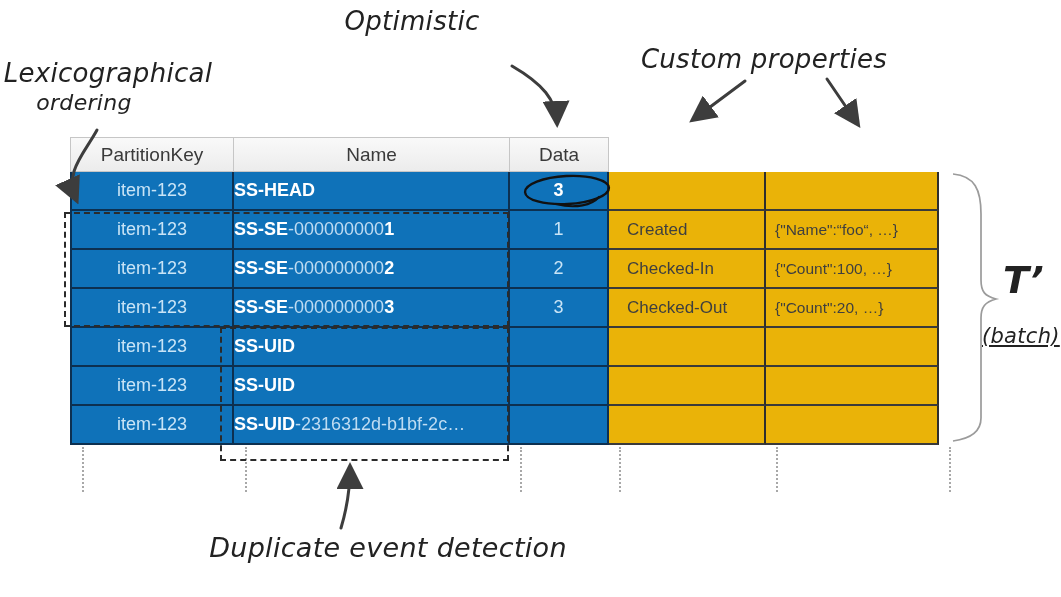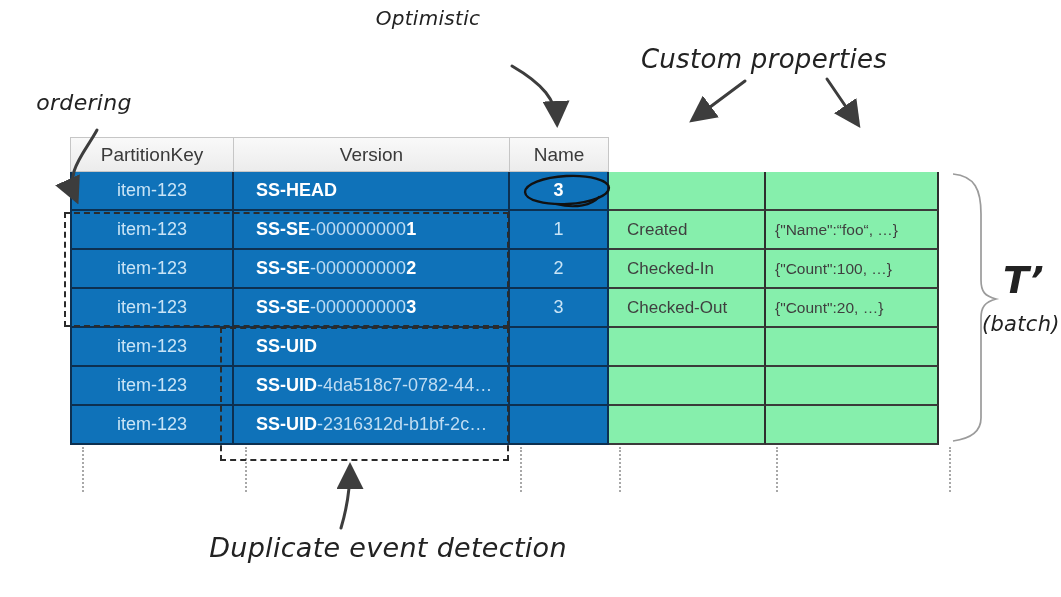--- a/index.html
+++ b/index.html
@@ -17,24 +17,24 @@
   .hdr .hcell{background:linear-gradient(#f9f9f9,#ececec);border:1px solid #c6c6c6;
         border-left:none;display:flex;align-items:center;justify-content:center;
         font-size:19px;color:#3a3a3a;}
   .hdr .hcell:first-child{border-left:1px solid #c6c6c6;}
   .body-row{display:grid;grid-template-columns:164px 276px 99px 157px 173px;height:39px;}
   .cell{box-sizing:border-box;display:flex;align-items:center;border-right:2px solid #24343f;
         border-bottom:2px solid #24343f;font-size:18px;}
   .cell.blue{background:#0f72b9;color:#c9e4f6;border-right-color:#0d3050;border-bottom-color:#0d3050;}
   .cell.first{border-left:2px solid #0d3050;}
   .cell.pk,.cell.ver{justify-content:center;}
-  .cell.rk{padding-left:22px;}
+  .cell.rk{}
   .cell.rk .b{color:#fff;font-weight:bold;}
   .cell.rk .m{color:#bfdcf2;text-align:center;}
-  .cell.white{background:#86efac;color:#3f3f3f;border-right:2px solid #2e2e2e;border-bottom:2px solid #3a3a3a;}
+  .cell.white{background:#eab308;color:#3f3f3f;border-right:2px solid #2e2e2e;border-bottom:2px solid #3a3a3a;}
   .cell.type{padding-left:18px;font-size:17px;}
   .cell.data{padding-left:9px;font-size:15.5px;}
   .cell.ver.circled{color:#fff;font-weight:bold;}
 
   
   .dashed-box{position:absolute;border:2px dashed #2b2b2b;z-index:4;background:transparent;}
   #box-lexi{left:64px;top:212px;width:441px;height:111px;}
   #box-dup{left:220px;top:327px;width:285px;height:130px;}
 
   
@@ -42,36 +42,37 @@
            border-left:2px dotted #a8a8a8;z-index:1;}
 
   
   #overlay{position:absolute;left:0;top:0;width:1061px;height:597px;z-index:5;pointer-events:none;}
 </style>
 </head>
 <body>
 
 <div id="stage">
 
+  <div class="hand center" style="left:108px;top:58px;font-size:26px;">Lexicographical</div>
   <div class="hand center" style="left:84px;top:90px;font-size:22px;">ordering</div>
 
-  <div class="hand center" style="left:428px;top:6px;font-size:20px;">Optimistic</div>
+  <div class="hand center" style="left:412px;top:6px;font-size:26px;">Optimistic</div>
 
   <div class="hand center" style="left:764px;top:44px;font-size:26px;text-align:right;">Custom properties</div>
 
   <div class="hand center" style="left:388px;top:532px;font-size:27px;">Duplicate event detection</div>
 
   <div class="hand" style="left:1003px;top:258px;font-size:38px;font-weight:bold;">T’</div>
-  <div class="hand" style="left:982px;top:312px;font-size:21px;">(batch)</div>
+  <div class="hand" style="left:982px;top:324px;font-size:21px;text-decoration:underline;">(batch)</div>
 
   <div id="table">
     <div class="hdr">
       <div class="hcell">PartitionKey</div>
-      <div class="hcell">Version</div>
       <div class="hcell">Name</div>
+      <div class="hcell">Data</div>
     </div>
     <div id="tbody">
         <div class="body-row">
           <div class="cell blue pk first">item-123</div>
           <div class="cell blue rk">
             <span class="b">SS-HEAD</span>
             <span class="m"></span>
             <span class="b"></span>
           </div>
           <div class="cell blue ver circled">3</div>
@@ -118,21 +119,20 @@
             <span class="b"></span>
           </div>
           <div class="cell blue ver"></div>
           <div class="cell white type"></div>
           <div class="cell white data"></div>
         </div>
         <div class="body-row">
           <div class="cell blue pk first">item-123</div>
           <div class="cell blue rk">
             <span class="b">SS-UID</span>
-            <span class="m">-4da518c7-0782-44…</span>
             <span class="b"></span>
           </div>
           <div class="cell blue ver"></div>
           <div class="cell white type"></div>
           <div class="cell white data"></div>
         </div>
         <div class="body-row">
           <div class="cell blue pk first">item-123</div>
           <div class="cell blue rk">
             <span class="b">SS-UID</span>

